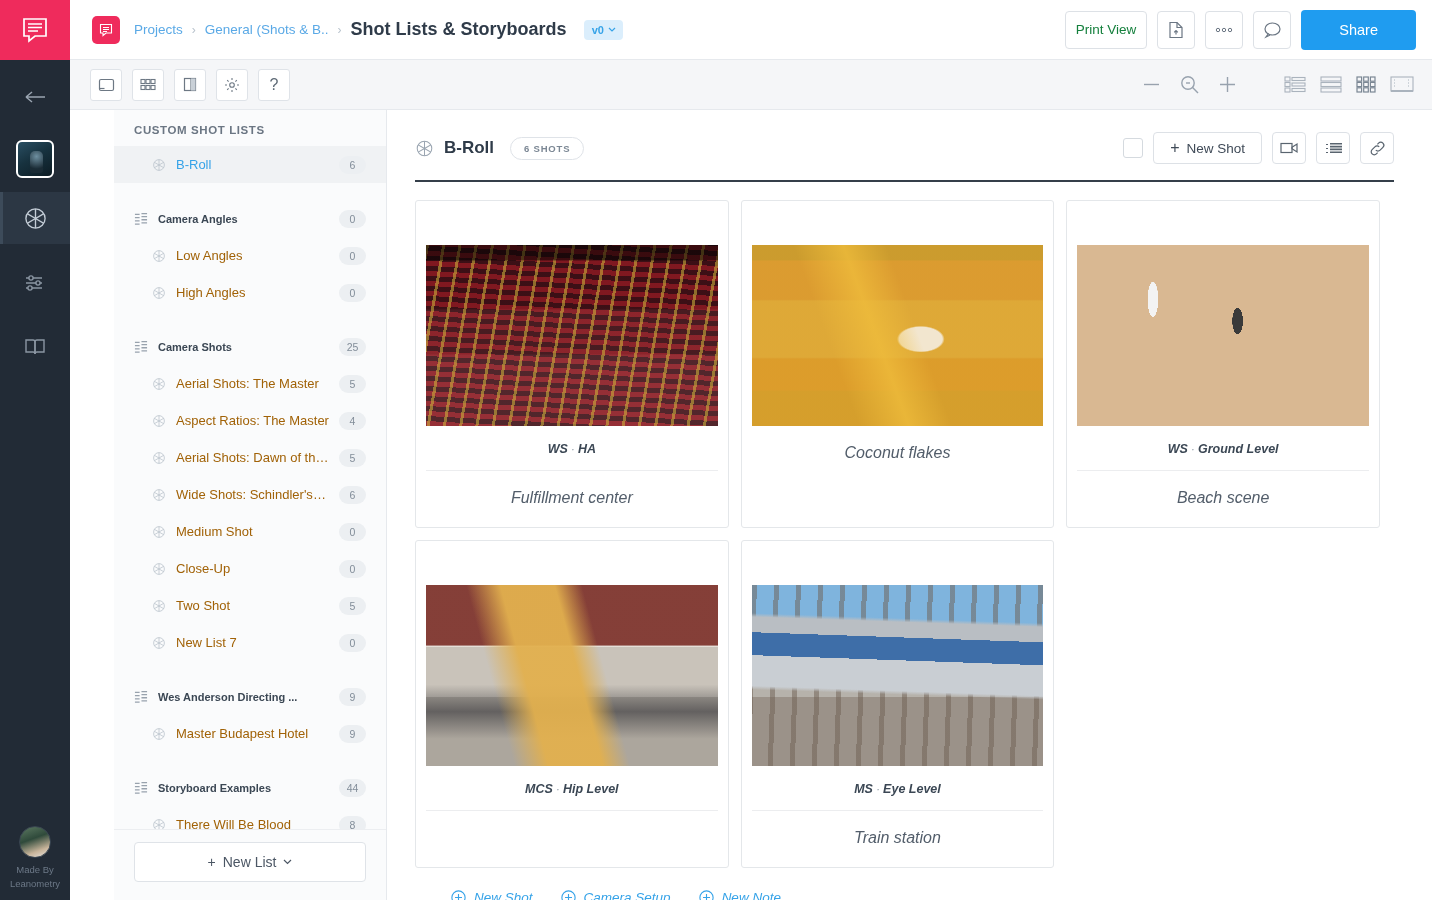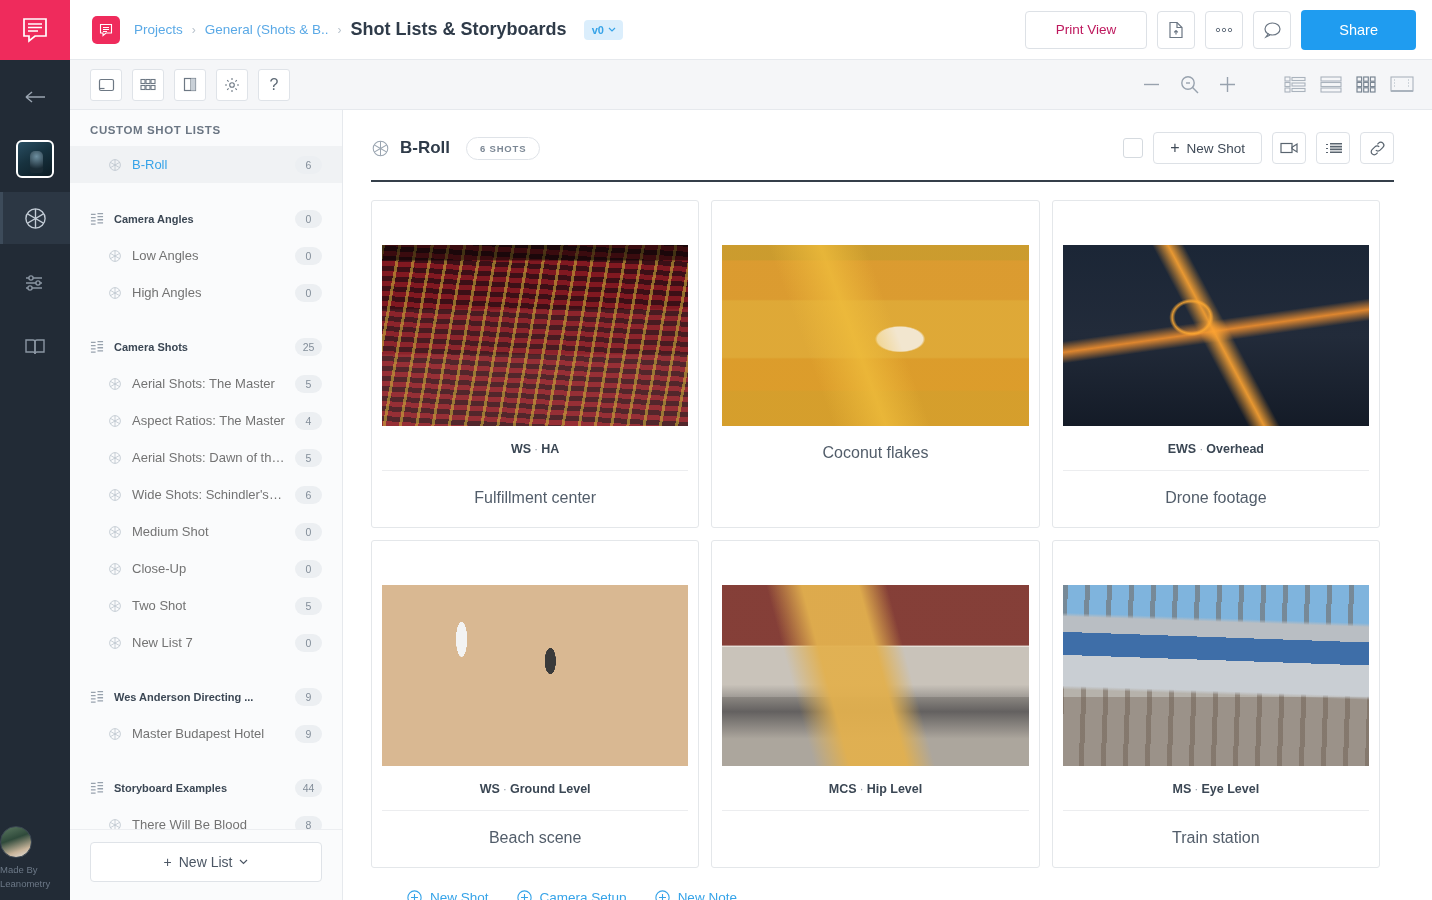--- a/index.html
+++ b/index.html
@@ -47,21 +47,21 @@
     width: 70px; height: 52px; margin-top: 14px;
     background: #2c3744;
     display: flex; align-items: center; justify-content: center;
     position: relative;
   }
   #rail-active::before{
     content:""; position:absolute; left:0; top:0; bottom:0; width:3px; background:#3d4b5a;
   }
   #rail-bottom {
     position: absolute; bottom: 10px; left: 0; right: 0;
-    display: flex; flex-direction: column; align-items: flex-start; gap: 6px;
+    display: flex; flex-direction: column; align-items: center; gap: 6px;
   }
   #rail-avatar {
     width: 32px; height: 32px; border-radius: 50%;
     background: linear-gradient(160deg,#5d7a62 0%, #2f4a3b 40%, #c8b49a 75%, #e8e4e0 100%);
     border: 1px solid #3a4652;
   }
   .made-by { color:#6c7887; font-size: 9.5px; line-height: 12px; text-align:center; }
 
   
   #right { flex: 1; display: flex; flex-direction: column; height: 900px; min-width: 0; }
@@ -85,21 +85,21 @@
   .crumb-current { color: #2f3b49; font-size: 18px; font-weight: 600; white-space: nowrap; }
   #version-badge {
     background: #dbeefc; color: #36a3e8; border-radius: 4px;
     font-size: 11px; padding: 4px 7px 4px 8px; margin-left: 8px;
     display: flex; align-items: center; gap: 4px; font-weight: 600;
   }
   #top-actions { margin-left: auto; display: flex; align-items: center; gap: 10px; }
   .tb-btn {
     height: 38px; border: 1px solid #dde1e6; border-radius: 4px; background: #fff;
     display:flex; align-items:center; justify-content:center;
-    font-size: 13.5px; color: #be185d; padding: 0 30px; white-space: nowrap;
+    font-size: 13.5px; color: #15803d; padding: 0 10px; white-space: nowrap;
   }
   .tb-icon-btn { width: 38px; padding: 0; color:#6b7683; }
   #share-btn {
     height: 40px; background: #1f9cf0; border-radius: 4px; color: #fff;
     font-size: 14.5px; display:flex; align-items:center; justify-content:center;
     padding: 0 38px; border: none;
   }
 
   
   #toolbar {
@@ -116,32 +116,32 @@
   #view-group { display: flex; align-items: center; gap: 14px; margin-left: 48px; color:#aab3bd; }
   #view-group .active { color: #7b8794; }
 
   
   #split { flex: 1; display: flex; min-height: 0; }
 
   
   #sidebar {
     width: 273px; flex: 0 0 273px; background: #fafbfc;
     border-right: 1px solid #e6e9ed;
-    display: flex; flex-direction: column; position: relative;
+    display: flex; flex-direction: column; position: relative; margin-left: 44px;
   }
   #sidebar-scroll { flex: 1; overflow: hidden; padding-top: 14px; }
   .sb-title {
     font-size: 11.5px; letter-spacing: 0.6px; color: #6b7683;
     font-weight: 700; padding: 0 20px 10px 20px;
   }
   .sb-row {
     display: flex; align-items: center; height: 37px; padding: 0 20px 0 20px; gap: 10px;
   }
   .sb-row.selected { background: #f0f2f4; }
-  .sb-row .lbl { font-size: 13px; color: #737373; flex: 1; white-space: nowrap; overflow: hidden; text-overflow: ellipsis; }
+  .sb-row .lbl { font-size: 13px; color: #a16207; flex: 1; white-space: nowrap; overflow: hidden; text-overflow: ellipsis; }
   .sb-row.selected .lbl { color: #36a3e8; }
   .sb-row.group .lbl { font-size: 11px; font-weight: 700; color: #3b4754; }
   .sb-row.child { padding-left: 38px; }
   .count {
     background: #eceff2; color: #828d99; border-radius: 9px;
     font-size: 10.5px; min-width: 27px; height: 18px;
     display:flex; align-items:center; justify-content:center; padding: 0 6px;
   }
   .sb-gap { height: 17px; }
   .sb-icon { width: 14px; height: 14px; color:#b8c1ca; flex: 0 0 14px; display:flex; }
@@ -165,21 +165,21 @@
   #list-head-actions { margin-left:auto; display:flex; align-items:center; gap: 10px; }
   .hcheck { width: 20px; height: 20px; border: 1px solid #d5dadf; border-radius: 3px; background:#fff; }
   .h-btn {
     height: 32px; border: 1px solid #dde1e6; border-radius: 4px; background:#fff;
     display:flex; align-items:center; justify-content:center; gap:7px;
     font-size: 13.5px; color: #3f4a57; padding: 0 16px;
   }
   .h-icon-btn { width: 34px; padding: 0; color:#59646f; }
   #head-rule { height: 2px; background: #353f4a; margin: 0 38px 0 28px; }
 
-  #grid-wrap { flex: 1; overflow: hidden; padding: 18px 52px 0 28px; }
+  #grid-wrap { flex: 1; overflow: hidden; padding: 18px 52px 0 28px; font-style: italic; }
   #grid { display: grid; grid-template-columns: repeat(3, 1fr); gap: 12px; }
   .card { border: 1px solid #e4e7ea; border-radius: 3px; background: #fff; overflow:hidden; }
   .card-imgbox { padding: 44px 10px 0 10px; }
   .card-img { width: 100%; height: 181px; background: #ccc; display:block; }
   .card-meta {
     text-align: center; font-size: 12.5px; color: #3b4754; font-weight: 700;
     padding: 16px 6px 14px 6px; border-bottom: 1px solid #ecedef; margin: 0 10px;
   }
   .card-meta .dot { color:#9aa4ae; font-weight: 400; padding: 0 3px; }
   .card-desc { text-align:center; font-size: 16px; color: #525d6a; padding: 18px 6px 20px 6px; }
@@ -714,27 +714,20 @@
               <div class="card-desc">Fulfillment center</div>
             </div>
             <div class="card">
               <div class="card-imgbox">
                 <div class="card-img img-coconut"></div>
               </div>
               <div class="card-desc">Coconut flakes</div>
             </div>
             <div class="card">
               <div class="card-imgbox">
-                <div class="card-img img-drone"></div>
-              </div>
-              <div class="card-meta"><span>EWS</span><span class="dot">·</span><span>Overhead</span></div>
-              <div class="card-desc">Drone footage</div>
-            </div>
-            <div class="card">
-              <div class="card-imgbox">
                 <div class="card-img img-beach"></div>
               </div>
               <div class="card-meta"><span>WS</span><span class="dot">·</span><span>Ground Level</span></div>
               <div class="card-desc">Beach scene</div>
             </div>
             <div class="card">
               <div class="card-imgbox">
                 <div class="card-img img-factory"></div>
               </div>
               <div class="card-meta"><span>MCS</span><span class="dot">·</span><span>Hip Level</span></div>

